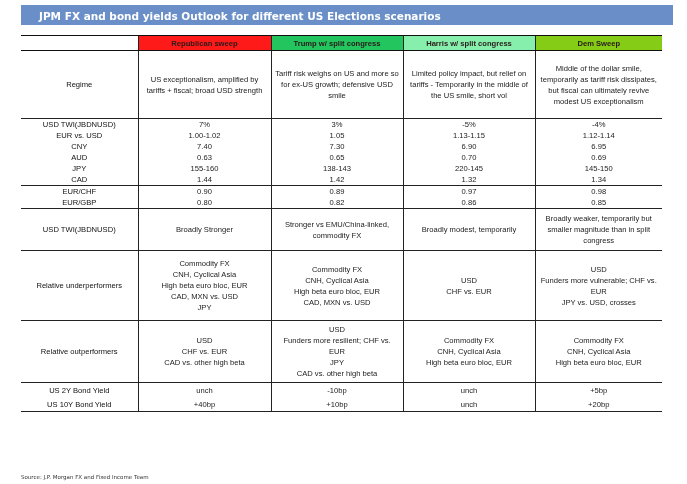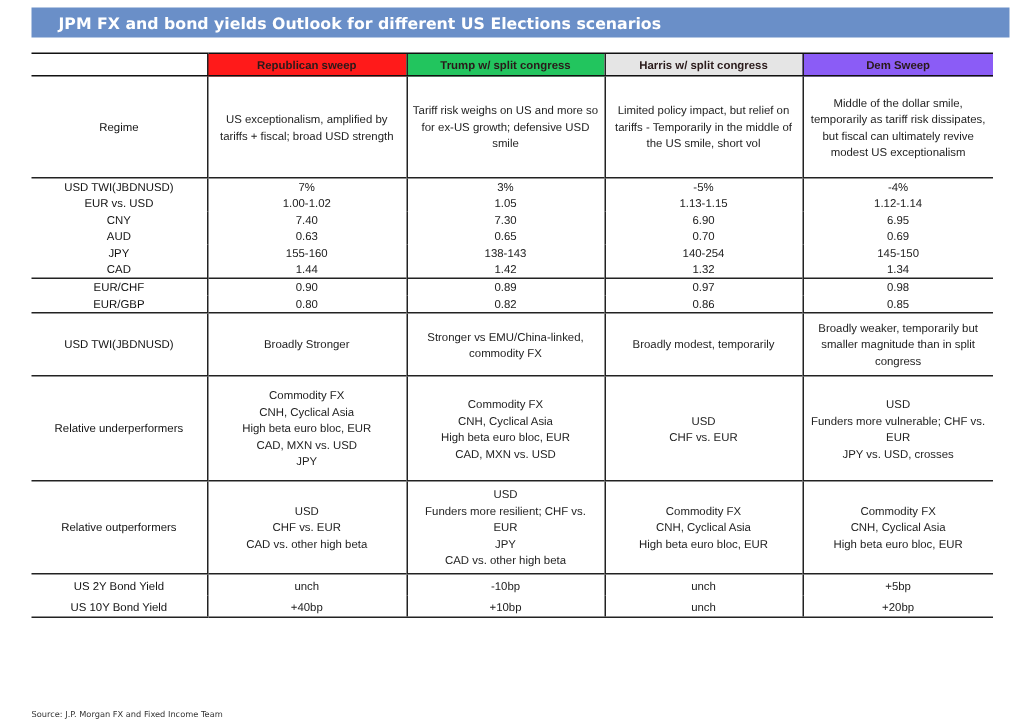--- a/index.html
+++ b/index.html
@@ -36,22 +36,22 @@
       <col class="c1">
       <col class="c2">
       <col class="c3">
       <col class="c4">
     </colgroup>
   <tbody>
       <tr class="hdr">
     <th class="blank"></th>
     <th class="vb" style="background:#ff1a1a;text-align:center;">Republican sweep</th>
     <th class="vb" style="background:#22c55e;">Trump w/ split congress</th>
-    <th class="vb" style="background:#e5e5e5;margin-top:48px;">Harris w/ split congress</th>
-    <th class="vb" style="background:#8b5cf6;">Dem Sweep</th>
+    <th class="vb" style="background:#86efac;margin-top:48px;">Harris w/ split congress</th>
+    <th class="vb" style="background:#84cc16;">Dem Sweep</th>
   </tr>
 
   <tr class="regime">
     <td class="lbl">Regime</td>
     <td class="vb">US exceptionalism, amplified by tariffs + fiscal; broad USD strength</td>
     <td class="vb">Tariff risk weighs on US and more so for ex-US growth; defensive USD smile</td>
     <td class="vb">Limited policy impact, but relief on tariffs - Temporarily in the middle of the US smile, short vol</td>
     <td class="vb">Middle of the dollar smile, temporarily as tariff risk dissipates, but fiscal can ultimately revive modest US exceptionalism</td>
   </tr>
 
@@ -80,21 +80,21 @@
     <td class="lbl">AUD</td>
     <td class="vb">0.63</td>
     <td class="vb">0.65</td>
     <td class="vb">0.70</td>
     <td class="vb">0.69</td>
   </tr>
   <tr class="small-row">
     <td class="lbl">JPY</td>
     <td class="vb">155-160</td>
     <td class="vb">138-143</td>
-    <td class="vb">140-254</td>
+    <td class="vb">220-145</td>
     <td class="vb">145-150</td>
   </tr>
   <tr class="small-row">
     <td class="lbl">CAD</td>
     <td class="vb">1.44</td>
     <td class="vb">1.42</td>
     <td class="vb">1.32</td>
     <td class="vb">1.34</td>
   </tr>
 

